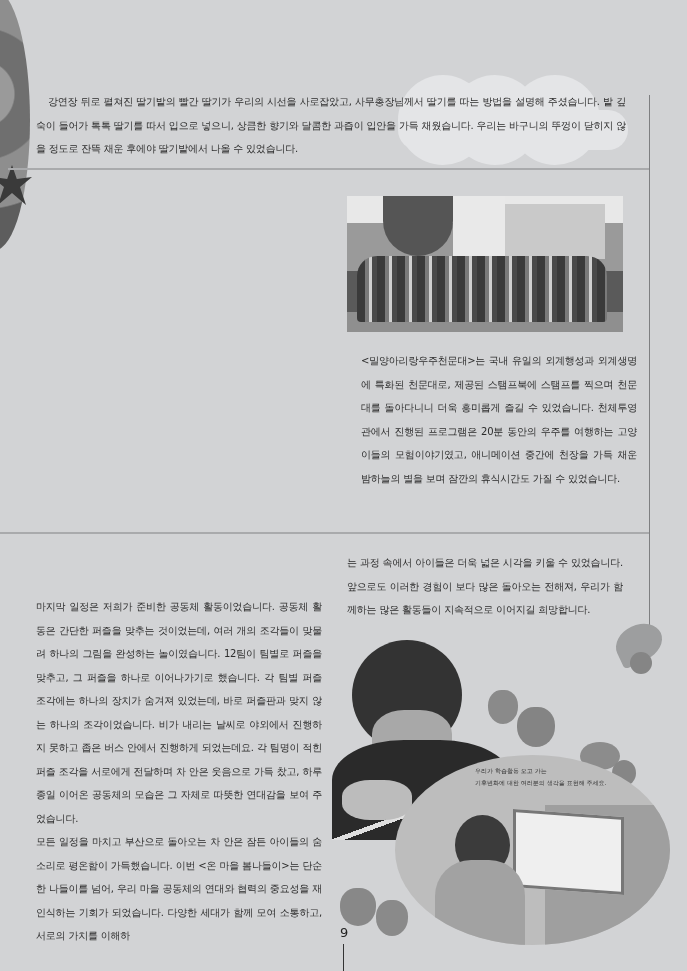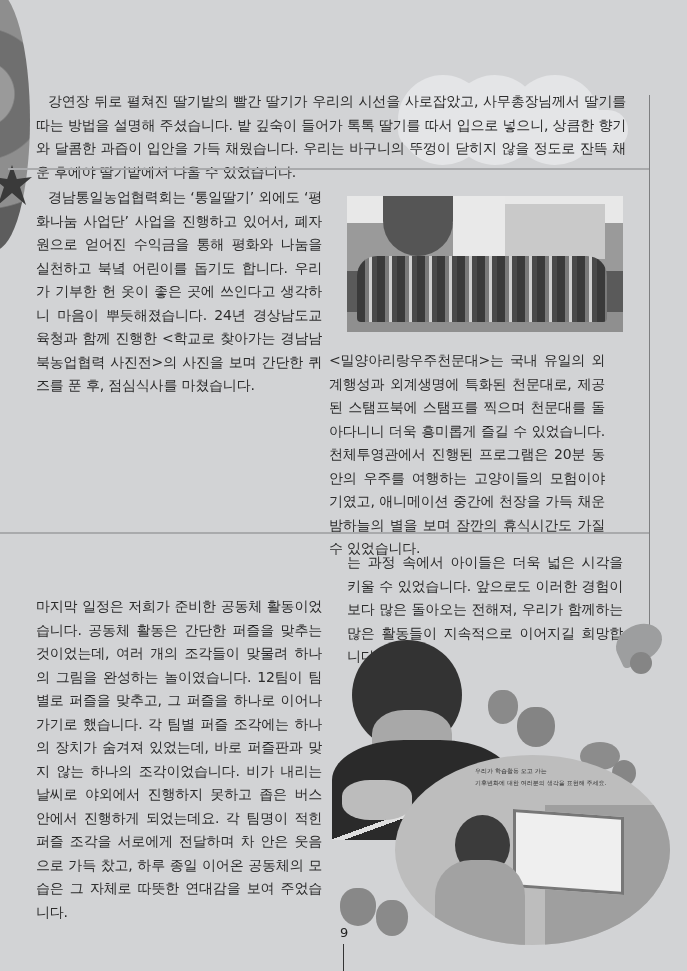--- a/index.html
+++ b/index.html
@@ -1,19 +1,19 @@
 <!DOCTYPE html>
 <html><head>
 <meta charset="utf-8">
 <style>
   html, body { margin:0; padding:0; }
   body { width:687px; height:971px; background:#d2d3d5; position:relative; overflow:hidden;
          font-family:"DejaVu Sans", sans-serif; color:#2b2b2b; }
   .abs { position:absolute; }
-  p.txt { margin:0; font-size:14px; line-height:23.5px; letter-spacing:-0.2px; text-align:justify; }
+  p.txt { margin:0; font-size:10px; line-height:23.5px; letter-spacing:-0.2px; text-align:justify; }
   .indent { text-indent:12px; }
   .hr { position:absolute; height:2px; background:#a9aaac; }
   .vr { position:absolute; width:1px; background:#7e7f81; }
   .cloud { position:absolute; background:#e4e5e7; border-radius:50%; }
   .leaf-left { position:absolute; left:-40px; top:-10px; width:70px; height:260px; border-radius:0 60% 60% 0;
                background:radial-gradient(circle at 30% 40%, #9a9a9a 0 20%, #6f6f6f 21% 40%, #8e8e8e 41% 70%, #5d5d5d 71%); }
   .photo { position:absolute; overflow:hidden; }
   .pagenum { position:absolute; font-size:13px; color:#222; }
 </style>
 </head>
@@ -31,38 +31,38 @@
 
 <div class="vr" style="left:649px;top:95px;height:560px;"></div>
 
 <div class="abs" style="left:36px;top:90px;width:590px;">
   <p class="txt indent">강연장 뒤로 펼쳐진 딸기밭의 빨간 딸기가 우리의 시선을 사로잡았고, 사무총장님께서 딸기를 따는 방법을 설명해 주셨습니다. 밭 깊숙이 들어가 톡톡 딸기를 따서 입으로 넣으니, 상큼한 향기와 달콤한 과즙이 입안을 가득 채웠습니다. 우리는 바구니의 뚜껑이 닫히지 않을 정도로 잔뜩 채운 후에야 딸기밭에서 나올 수 있었습니다.</p>
 </div>
 
 <div class="hr" style="left:8px;top:168px;width:641px;"></div>
 
 <div class="abs" style="left:36px;top:186px;width:286px;">
-  <p class="txt indent">경남통일농업협력회는 ‘통일딸기’ 외에도 ‘평화나눔 사업단’ 사업을 진행하고 있어서, 폐자원으로 얻어진 수익금을 통해 평화와 나눔을 실천하고 북녘 어린이를 돕기도 합니다. 우리가 기부한 헌 옷이 좋은 곳에 쓰인다고 생각하니 마음이 뿌듯해졌습니다. 24년 경상남도교육청과 함께 진행한 &lt;학교로 찾아가는 경남남북농업협력 사진전&gt;의 사진을 보며 간단한 퀴즈를 푼 후, 점심식사를 마쳤습니다.</p>
 </div>
 
 <div class="photo" style="left:347px;top:196px;width:276px;height:136px;background:linear-gradient(180deg,#e8e8e8 0 20%,#9a9a9a 20% 55%,#5a5a5a 55% 85%,#8f8f8f 85%);">
   <div class="abs" style="left:36px;top:0;width:70px;height:60px;background:#555;border-radius:0 0 40px 40px;"></div>
   <div class="abs" style="left:106px;top:0;width:52px;height:65px;background:#e9e9e9;"></div>
   <div class="abs" style="left:158px;top:8px;width:100px;height:55px;background:#c9c9c9;"></div>
   <div class="abs" style="left:10px;top:60px;width:250px;height:66px;background:repeating-linear-gradient(90deg,#3a3a3a 0 8px,#7a7a7a 8px 12px,#d0d0d0 12px 15px,#4a4a4a 15px 20px);border-radius:20px 20px 4px 4px;"></div>
 </div>
 
-<div class="abs" style="left:329px;top:349px;width:276px;">
+<div class="abs" style="left:361px;top:349px;width:276px;">
   <p class="txt">&lt;밀양아리랑우주천문대&gt;는 국내 유일의 외계행성과 외계생명에 특화된 천문대로, 제공된 스탬프북에 스탬프를 찍으며 천문대를 돌아다니니 더욱 흥미롭게 즐길 수 있었습니다. 천체투영관에서 진행된 프로그램은 20분 동안의 우주를 여행하는 고양이들의 모험이야기였고, 애니메이션 중간에 천장을 가득 채운 밤하늘의 별을 보며 잠깐의 휴식시간도 가질 수 있었습니다.</p>
 </div>
 
 <div class="hr" style="left:0;top:532px;width:649px;"></div>
 
 <div class="abs" style="left:36px;top:551px;width:286px;margin-top:44px;">
   <p class="txt">마지막 일정은 저희가 준비한 공동체 활동이었습니다. 공동체 활동은 간단한 퍼즐을 맞추는 것이었는데, 여러 개의 조각들이 맞물려 하나의 그림을 완성하는 놀이였습니다. 12팀이 팀별로 퍼즐을 맞추고, 그 퍼즐을 하나로 이어나가기로 했습니다. 각 팀별 퍼즐 조각에는 하나의 장치가 숨겨져 있었는데, 바로 퍼즐판과 맞지 않는 하나의 조각이었습니다. 비가 내리는 날씨로 야외에서 진행하지 못하고 좁은 버스 안에서 진행하게 되었는데요. 각 팀명이 적힌 퍼즐 조각을 서로에게 전달하며 차 안은 웃음으로 가득 찼고, 하루 종일 이어온 공동체의 모습은 그 자체로 따뜻한 연대감을 보여 주었습니다.</p>
+  <p class="txt">모든 일정을 마치고 부산으로 돌아오는 차 안은 잠든 아이들의 숨소리로 평온함이 가득했습니다. 이번 &lt;온 마을 봄나들이&gt;는 단순한 나들이를 넘어, 우리 마을 공동체의 연대와 협력의 중요성을 재인식하는 기회가 되었습니다. 다양한 세대가 함께 모여 소통하고, 서로의 가치를 이해하</p>
 </div>
 
 <div class="abs" style="left:347px;top:551px;width:276px;">
   <p class="txt">는 과정 속에서 아이들은 더욱 넓은 시각을 키울 수 있었습니다. 앞으로도 이러한 경험이 보다 많은 돌아오는 전해져, 우리가 함께하는 많은 활동들이 지속적으로 이어지길 희망합니다.</p>
 </div>
 
 <div>
   <div class="abs" style="left:615px;top:625px;width:48px;height:36px;background:#9d9e9f;border-radius:50% 50% 50% 10%;transform:rotate(-25deg);"></div>
   <div class="abs" style="left:488px;top:690px;width:30px;height:34px;background:#8a8a8a;border-radius:45% 45% 50% 50%;"></div>
   <div class="abs" style="left:517px;top:707px;width:38px;height:40px;background:#848484;border-radius:45% 45% 50% 50%;"></div>

